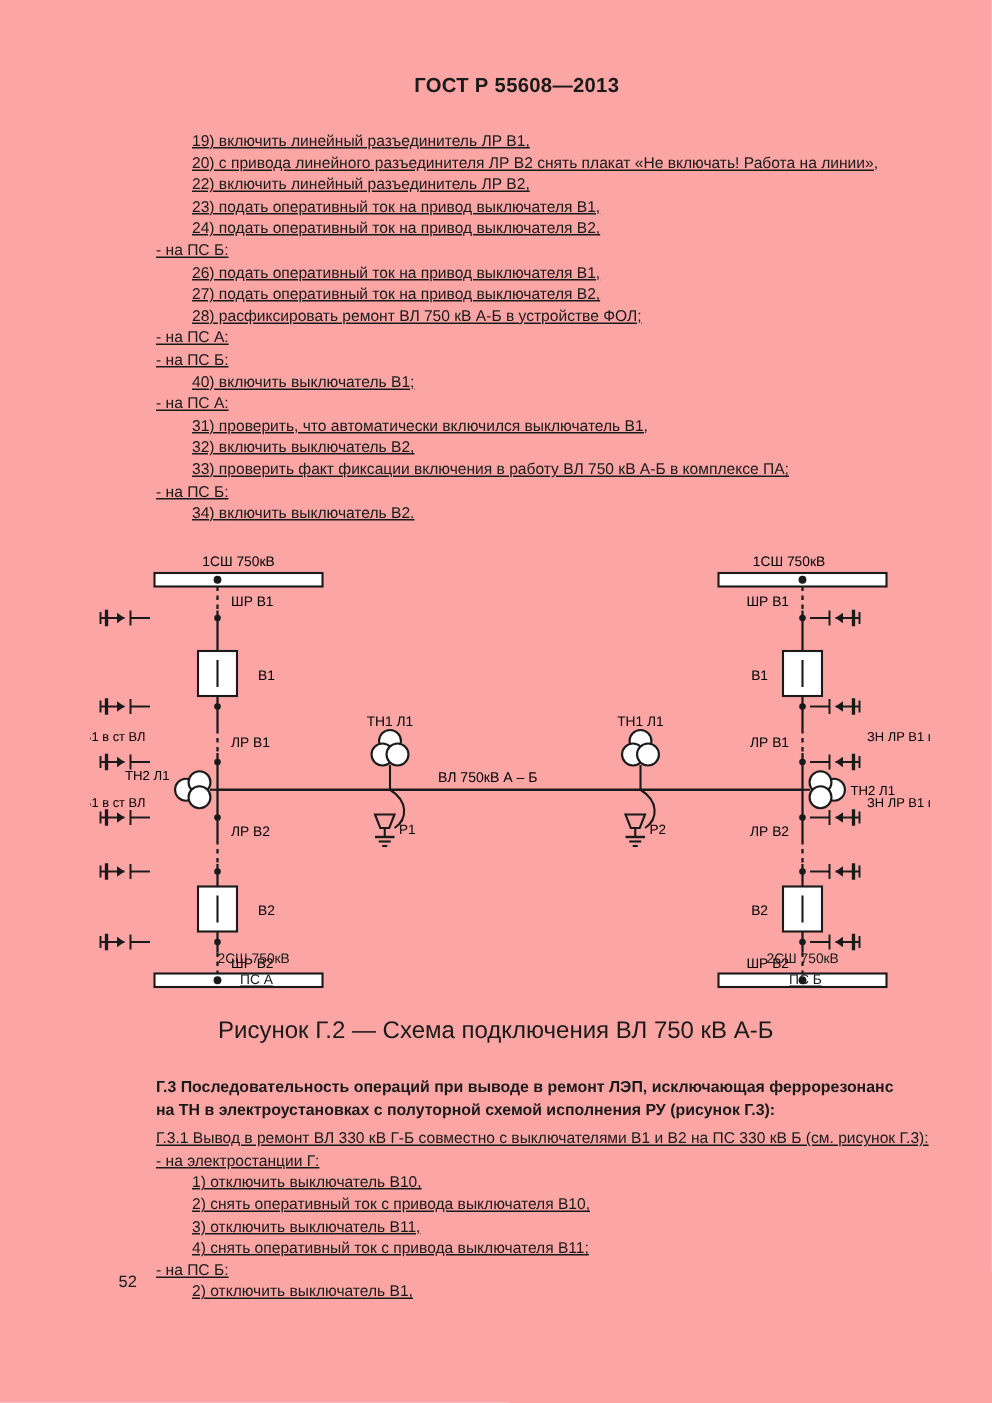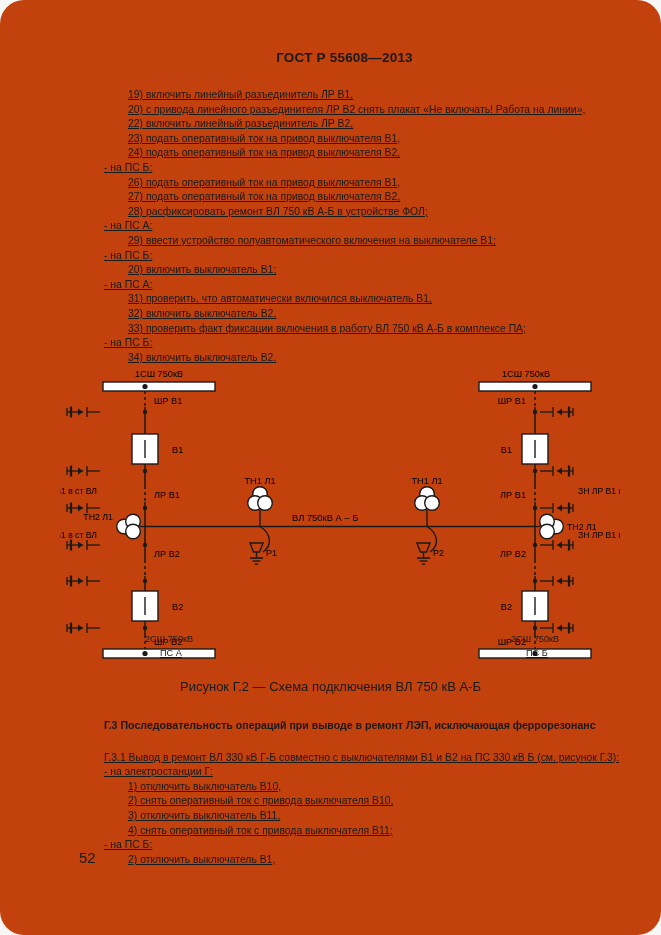--- a/index.html
+++ b/index.html
@@ -4,21 +4,21 @@
 <style>
   html,body{margin:0;padding:0;}
   body{
     width:661px;height:935px;
     background:#f7f7f7;
     font-family:"Liberation Sans", sans-serif;
     color:#1a1a1a;
     position:relative;
     overflow:hidden;
   }
-  .page{position:absolute;inset:0;background:#c2410c;border-radius:24px;}
+  .page{position:absolute;inset:0;background:#fca5a5;}
 
   
   .header{
     position:absolute;left:0;right:0;top:48px;
     text-align:center;
   }
   .header .gost{
     font-size:13.5px;font-weight:bold;letter-spacing:.2px;
     display:inline-block;
     transform:translateX(14px);
@@ -36,31 +36,31 @@
     text-decoration:underline;
   }
   .line.indent{padding-left:24px;}
   .line.noindent{padding-left:0px;}
 
   
   .sect{position:absolute;left:104px;right:40px;top:718px;}
   .sect .hd{
     font-size:10.6px;font-weight:bold;line-height:14.6px;white-space:nowrap;
   }
-  .sect .bd{margin-top:18px;}
+  .sect .bd{margin-top:6px;}
 
   
   .caption{
     position:absolute;left:0;right:0;top:679px;text-align:center;
-    font-size:13px;
+    font-size:16px;
   }
 
   
   .pageno{
-    position:absolute;left:79px;top:849px;font-size:15px;
+    position:absolute;left:79px;top:849px;font-size:11px;
   }
 
   
   .diagram{
     position:absolute;left:60px;top:360px;width:560px;height:300px;
   }
   .diagram svg{display:block;}
 </style>
 </head>
 <body>
@@ -75,23 +75,22 @@
       <div class="line indent">19) включить линейный разъединитель ЛР В1,</div>
       <div class="line indent">20) с привода линейного разъединителя ЛР В2 снять плакат «Не включать! Работа на линии»,</div>
       <div class="line indent">22) включить линейный разъединитель ЛР В2,</div>
       <div class="line indent">23) подать оперативный ток на привод выключателя В1,</div>
       <div class="line indent">24) подать оперативный ток на привод выключателя В2,</div>
       <div class="line noindent">- на ПС Б:</div>
       <div class="line indent">26) подать оперативный ток на привод выключателя В1,</div>
       <div class="line indent">27) подать оперативный ток на привод выключателя В2,</div>
       <div class="line indent">28) расфиксировать ремонт ВЛ 750 кВ А-Б в устройстве ФОЛ;</div>
       <div class="line noindent">- на ПС А:</div>
-      <div class="line indent">29) ввести устройство полуавтоматического включения на выключателе В1;</div>
       <div class="line noindent">- на ПС Б:</div>
-      <div class="line indent">20) включить выключатель В1;</div>
+      <div class="line indent">40) включить выключатель В1;</div>
       <div class="line noindent">- на ПС А:</div>
       <div class="line indent">31) проверить, что автоматически включился выключатель В1,</div>
       <div class="line indent">32) включить выключатель В2,</div>
       <div class="line indent">33) проверить факт фиксации включения в работу ВЛ 750 кВ А-Б в комплексе ПА;</div>
       <div class="line noindent">- на ПС Б:</div>
       <div class="line indent">34) включить выключатель В2.</div>
     </div>
 
   <div class="diagram">
     <svg width="560" height="300" viewBox="0 0 560 300" xmlns="http://www.w3.org/2000/svg">
@@ -302,20 +301,21 @@
     <div style="position:absolute;left:145px;top:0;font-size:9.2px;">2СШ 750кВ</div>
     <div style="position:absolute;left:511px;top:0;font-size:9.2px;">2СШ 750кВ</div>
     <div style="position:absolute;left:160px;top:14px;font-size:9.2px;text-decoration:underline;">ПС А</div>
     <div style="position:absolute;left:526px;top:14px;font-size:9.2px;text-decoration:underline;">ПС Б</div>
   </div>
 
   <div class="caption">Рисунок Г.2 — Схема подключения ВЛ 750 кВ А-Б</div>
 
   <div class="sect">
     <div class="hd">Г.3 Последовательность операций при выводе в ремонт ЛЭП, исключающая феррорезонанс</div>
+    <div class="hd">на ТН в электроустановках с полуторной схемой исполнения РУ (рисунок Г.3):</div>
     <div class="bd" id="sect-body">
         <div class="line noindent">Г.3.1 Вывод в ремонт ВЛ 330 кВ Г-Б совместно с выключателями В1 и В2 на ПС 330 кВ Б (см. рисунок Г.3):</div>
         <div class="line noindent">- на электростанции Г:</div>
         <div class="line indent">1) отключить выключатель В10,</div>
         <div class="line indent">2) снять оперативный ток с привода выключателя В10,</div>
         <div class="line indent">3) отключить выключатель В11,</div>
         <div class="line indent">4) снять оперативный ток с привода выключателя В11;</div>
         <div class="line noindent">- на ПС Б:</div>
         <div class="line indent">2) отключить выключатель В1,</div>
       </div>

